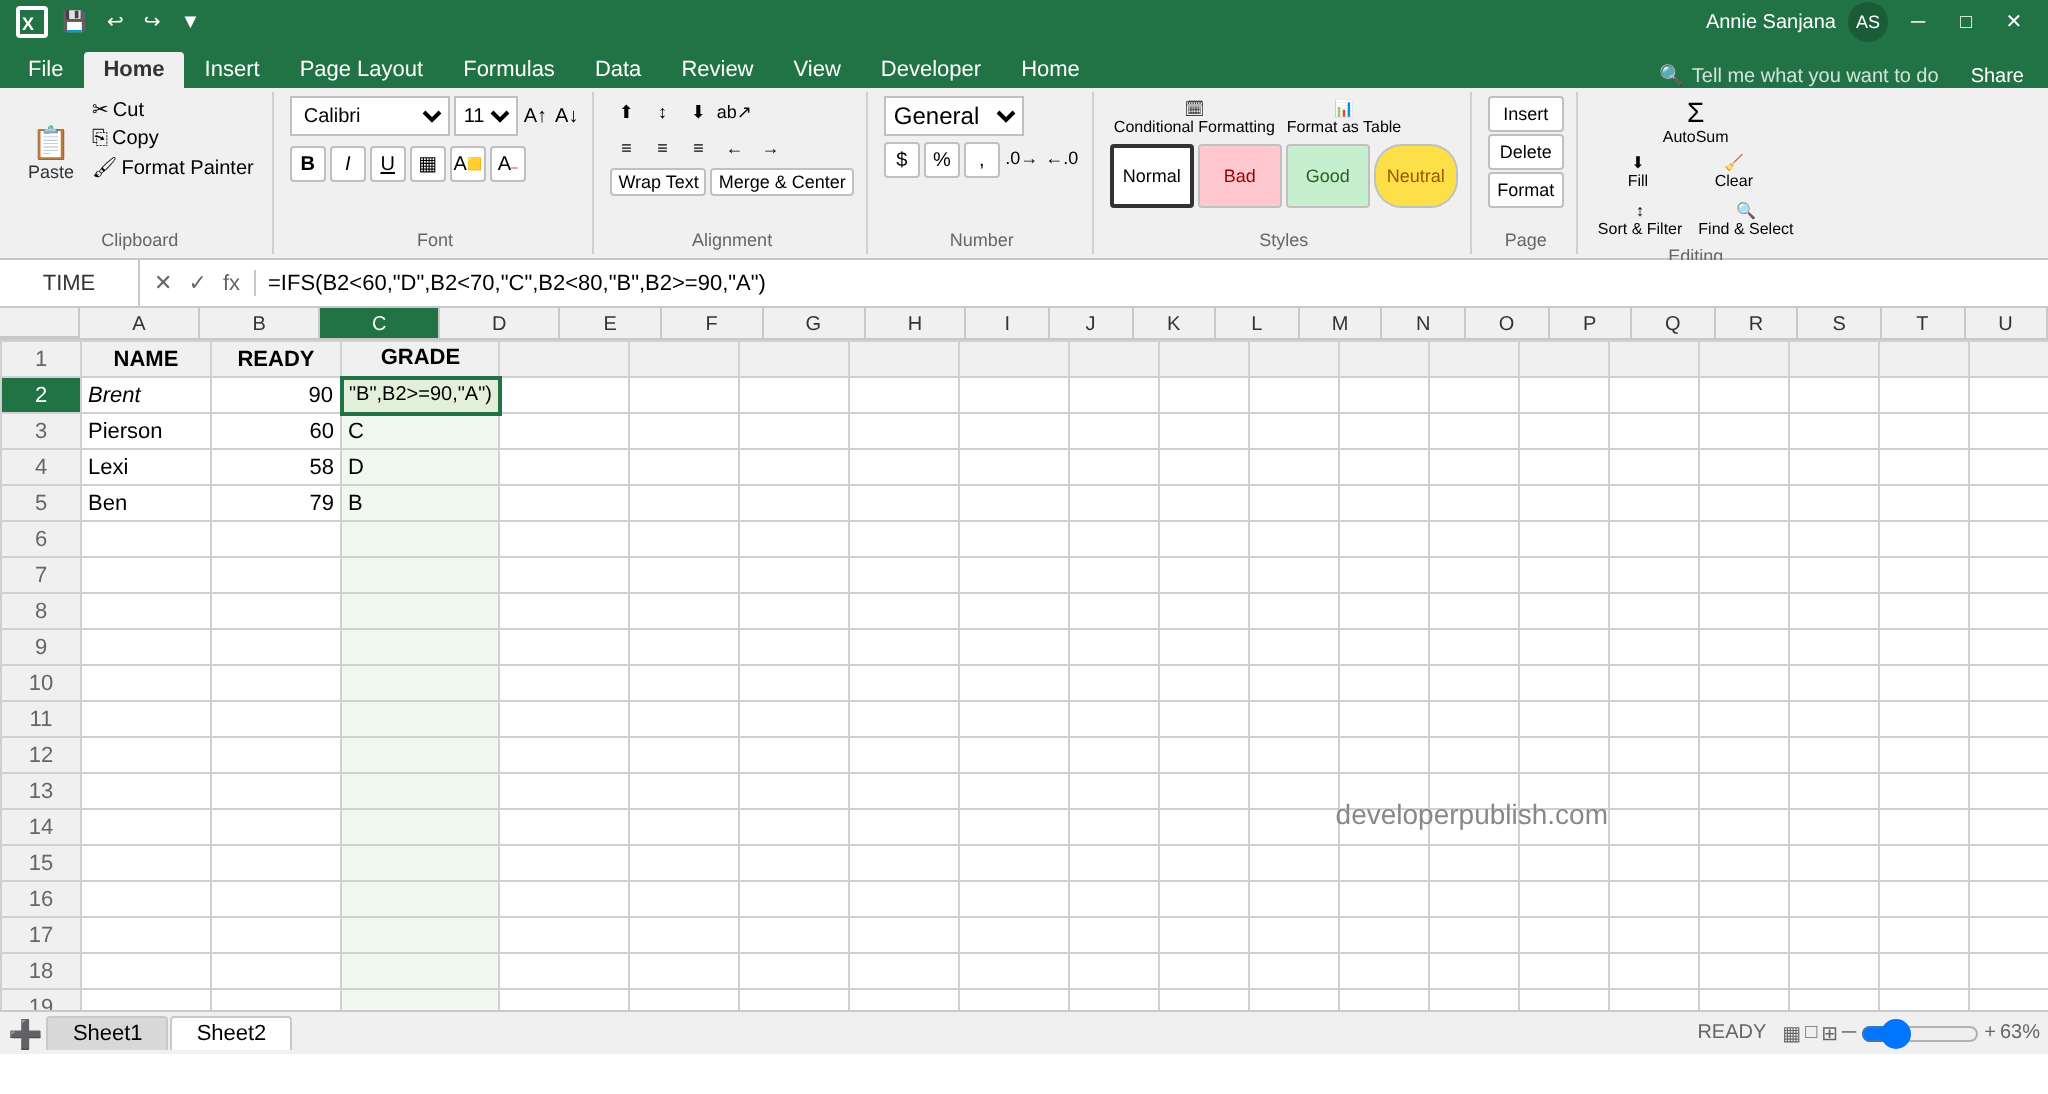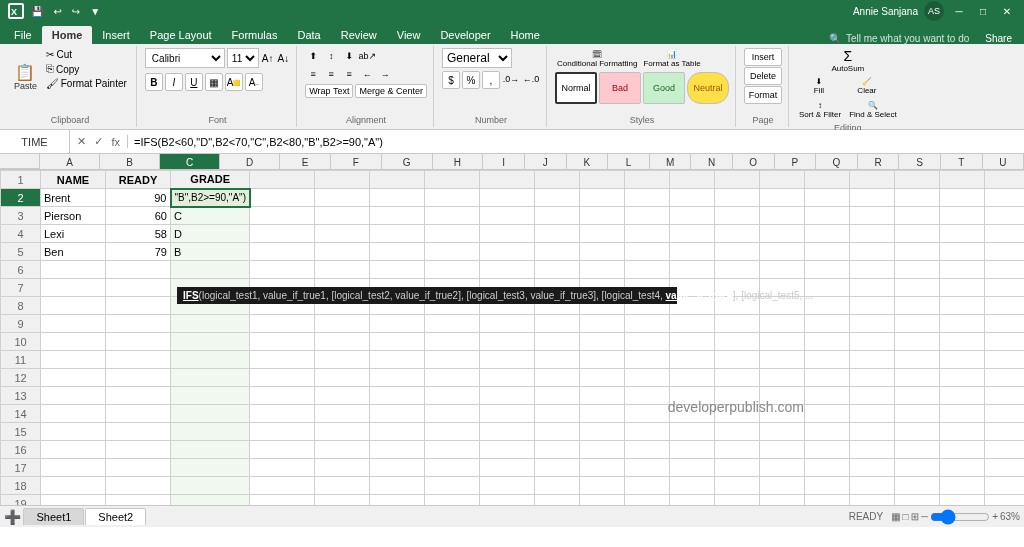--- a/index.html
+++ b/index.html
@@ -484,23 +484,20 @@
   <div class="formula-controls">
     <span class="formula-ctrl-btn">✕</span>
     <span class="formula-ctrl-btn">✓</span>
     <span class="formula-ctrl-btn">fx</span>
   </div>
   <input class="formula-input" type="text" value="=IFS(B2&lt;60,&quot;D&quot;,B2&lt;70,&quot;C&quot;,B2&lt;80,&quot;B&quot;,B2&gt;=90,&quot;A&quot;)" style="">
 </div>
 
 <div class="main-area" style="position:relative;flex:1;display:flex;flex-direction:column;">
 
-  <div class="autocomplete-box">
-    <span class="ac-bold">IFS</span><span class="ac-normal">(</span><span class="ac-normal">logical_test1, value_if_true1, [logical_test2, value_if_true2], [logical_test3, value_if_true3], [logical_test4, </span><span class="ac-bold">value_if_true4</span><span class="ac-normal">], [logical_test5, ...</span>
-  </div>
 
   <div class="col-header-row" style="display:flex;overflow:hidden;">
     <div class="row-num-header"></div>
     <div class="col-header" style="width:65px;">A</div>
     <div class="col-header" style="width:65px;">B</div>
     <div class="col-header active" style="width:65px;background:#217346;color:white;">C</div>
     <div class="col-header" style="width:65px;">D</div>
     <div class="col-header" style="width:55px;">E</div>
     <div class="col-header" style="width:55px;">F</div>
     <div class="col-header" style="width:55px;">G</div>
@@ -545,21 +542,21 @@
               <td style="width: 45px; font-weight: bold; text-align: center; background: rgb(240, 240, 240);"></td>
               <td style="width: 45px; font-weight: bold; text-align: center; background: rgb(240, 240, 240);"></td>
               <td style="width: 45px; font-weight: bold; text-align: center; background: rgb(240, 240, 240);"></td>
               <td style="width: 45px; font-weight: bold; text-align: center; background: rgb(240, 240, 240);"></td>
               <td style="width: 45px; font-weight: bold; text-align: center; background: rgb(240, 240, 240);"></td>
               <td style="width: 45px; font-weight: bold; text-align: center; background: rgb(240, 240, 240);"></td>
               <td style="width: 45px; font-weight: bold; text-align: center; background: rgb(240, 240, 240);"></td>
             </tr>
             <tr>
               <td class="row-num active-row">2</td>
-              <td style="width: 65px;">Brent</td>
+              <td style="width: 65px; font-style: italic;">Brent</td>
               <td style="width: 65px; text-align: right;">90</td>
               <td style="width: 65px; background: rgb(226, 239, 218); border: 2px solid rgb(33, 115, 70); font-size: 10px;">"B",B2&gt;=90,"A")</td>
               <td style="width: 65px;"></td>
               <td style="width: 55px;"></td>
               <td style="width: 55px;"></td>
               <td style="width: 55px;"></td>
               <td style="width: 55px;"></td>
               <td style="width: 45px;"></td>
               <td style="width: 45px;"></td>
               <td style="width: 45px;"></td>

